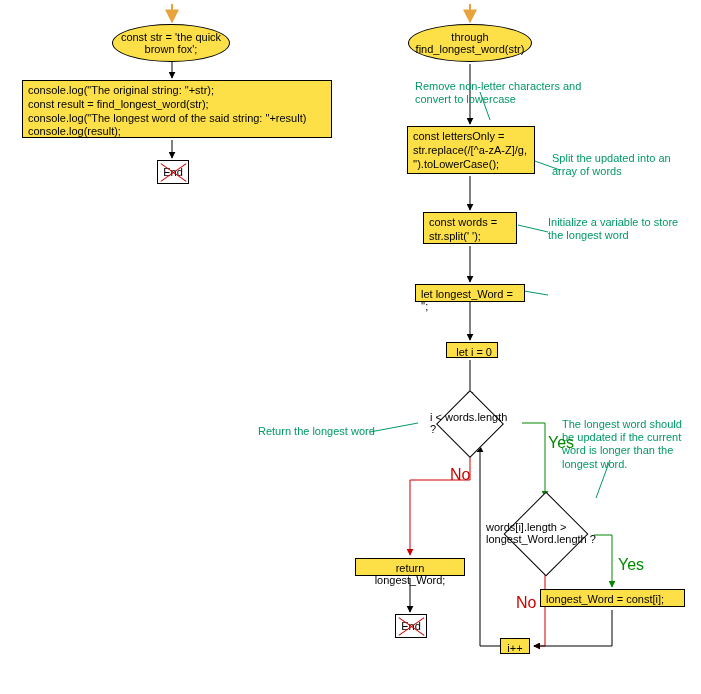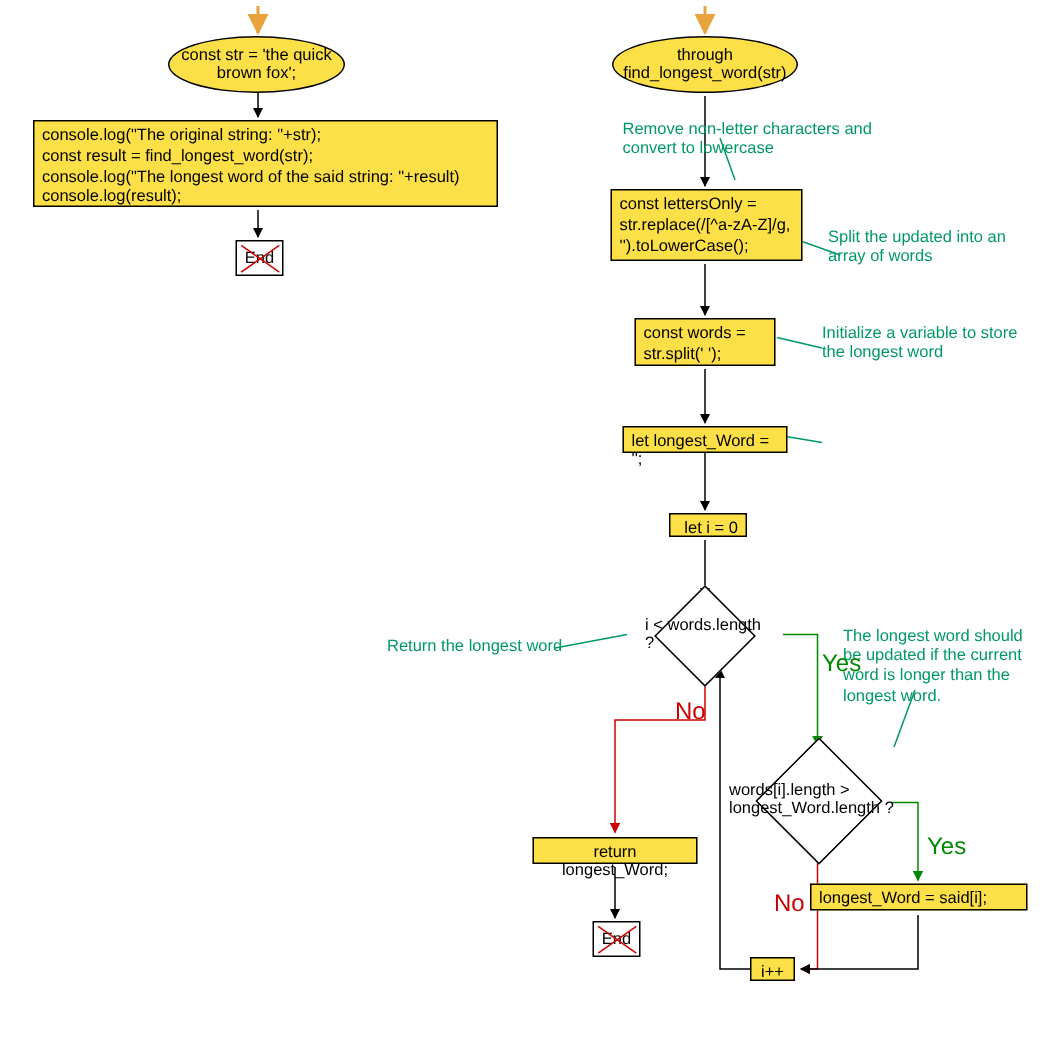--- a/index.html
+++ b/index.html
@@ -123,21 +123,21 @@
         <span>words[i].length &gt; longest_Word.length ?</span>
       </div>
 </div>
 
 <div class="node bordered padded" style="left:355px;top:558px;width:110px;height:18px;text-align:center"><span>return longest_Word;</span></div>
 
 <div class="endbox" style="left:395px;top:614px">
       <span>End</span>
     </div>
 
-<div class="node bordered padded" style="left:540px;top:589px;width:145px;height:18px"><span>longest_Word = said[i];</span></div>
+<div class="node bordered padded" style="left:540px;top:589px;width:145px;height:18px"><span>longest_Word = const[i];</span></div>
 
 <div class="node bordered padded" style="left:500px;top:638px;width:30px;height:16px;text-align:center"><span>i++</span></div>
 
 <span class="flowlabel yes" style="left:548px;top:434px">Yes</span>
 <span class="flowlabel no" style="left:450px;top:466px">No</span>
 <span class="flowlabel yes" style="left:618px;top:556px">Yes</span>
 <span class="flowlabel no" style="left:516px;top:594px">No</span>
 
 </div>
 

